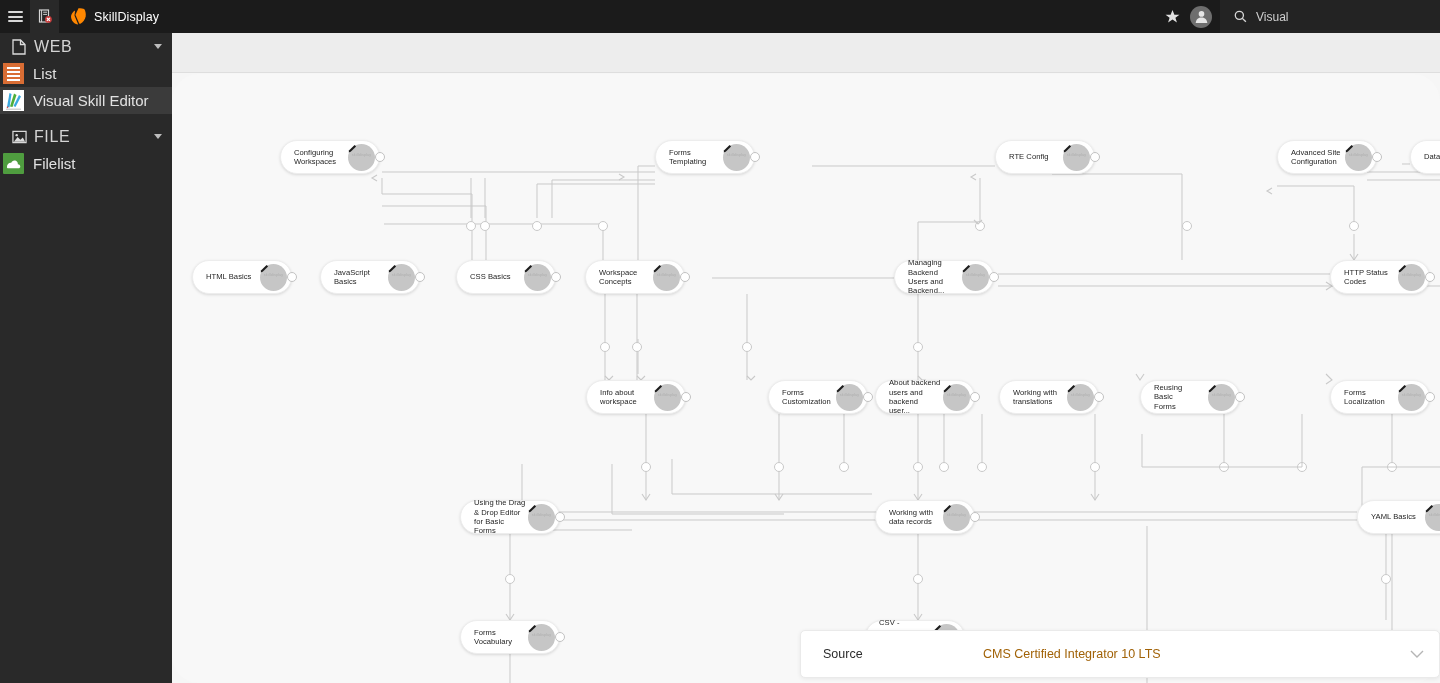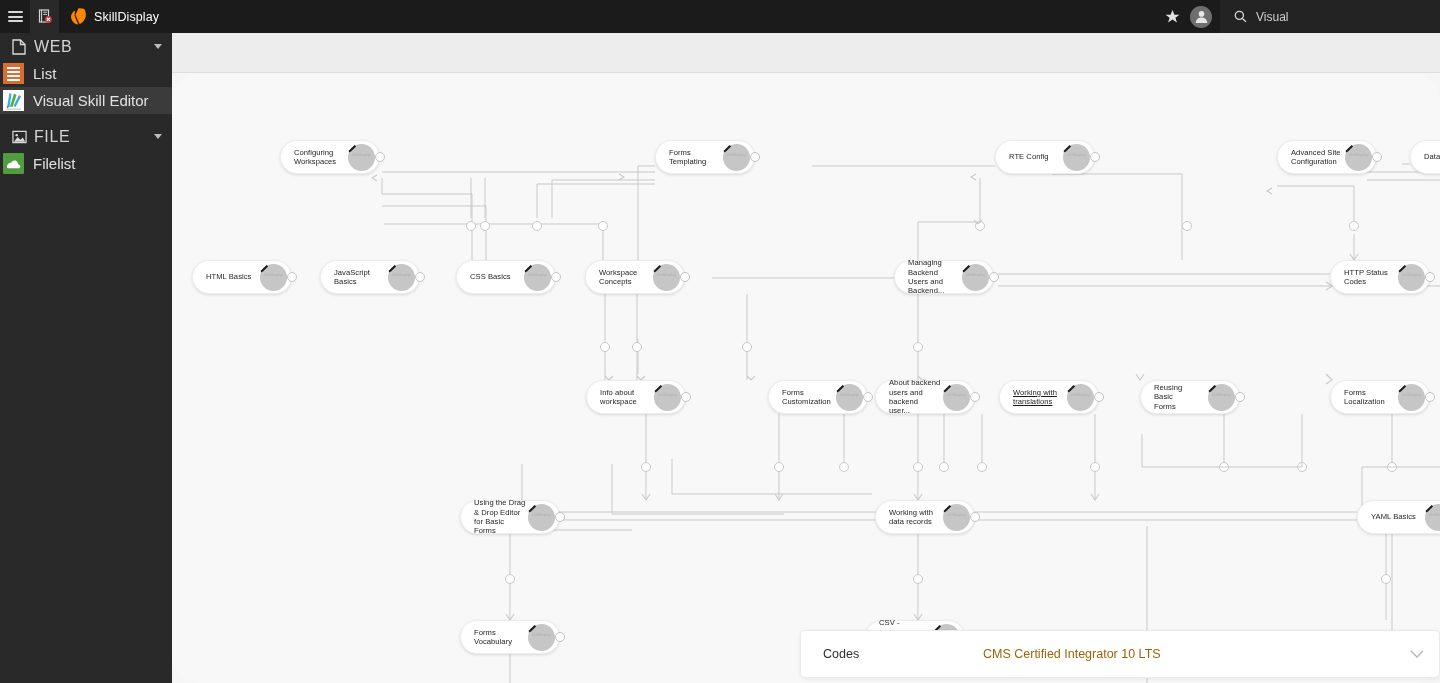--- a/index.html
+++ b/index.html
@@ -444,21 +444,21 @@
             <div class="label">About backend users and backend user...</div>
             <div class="avatar">
               <span class="uname">skilldisplay</span>
               <svg class="pencil" viewBox="0 0 12 12">
                 <path d="M1 11 L1.6 8.4 L8.8 1.2 L10.8 3.2 L3.6 10.4 Z" fill="#1d1d1d"></path>
                 <path d="M1 11 L2.4 10.6 L1.4 9.6 Z" fill="#1d1d1d"></path>
               </svg>
             </div>
             <span class="port"></span>
           </div>
-          <div class="node" style="left: 827px; top: 306px; width: 100px; text-decoration: underline;">
+          <div class="node" style="left: 827px; top: 306px; width: 100px;">
             <div class="label">Working with translations</div>
             <div class="avatar">
               <span class="uname">skilldisplay</span>
               <svg class="pencil" viewBox="0 0 12 12">
                 <path d="M1 11 L1.6 8.4 L8.8 1.2 L10.8 3.2 L3.6 10.4 Z" fill="#1d1d1d"></path>
                 <path d="M1 11 L2.4 10.6 L1.4 9.6 Z" fill="#1d1d1d"></path>
               </svg>
             </div>
             <span class="port"></span>
           </div>
@@ -536,21 +536,21 @@
                 <path d="M1 11 L2.4 10.6 L1.4 9.6 Z" fill="#1d1d1d"></path>
               </svg>
             </div>
             <span class="port"></span>
           </div>
         </div>
 
     </div>
 
     <div class="srcpanel">
-      <span class="src-label">Codes</span>
+      <span class="src-label">Source</span>
       <span class="src-value">CMS Certified Integrator 10 LTS</span>
       <span class="src-caret">
         <svg width="14" height="9" viewBox="0 0 14 9">
           <path d="M1 1 L7 7 L13 1" fill="none" stroke="#b5b5b5" stroke-width="1.4"></path>
         </svg>
       </span>
     </div>
   </div>
 </div>
 

